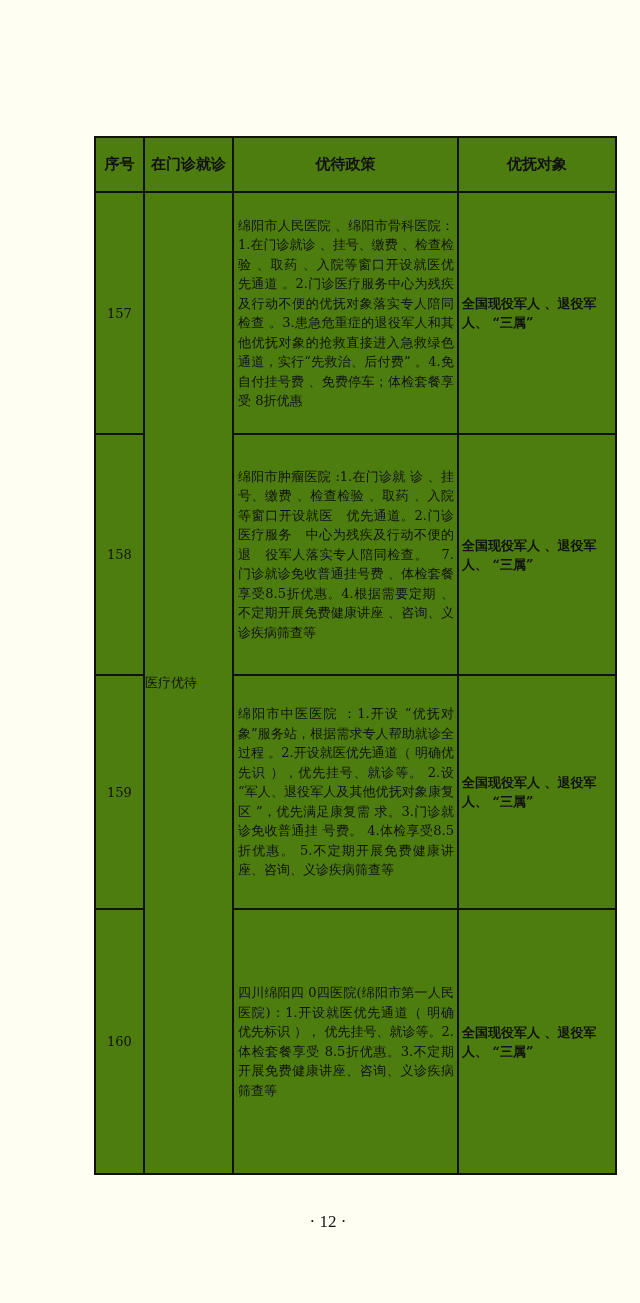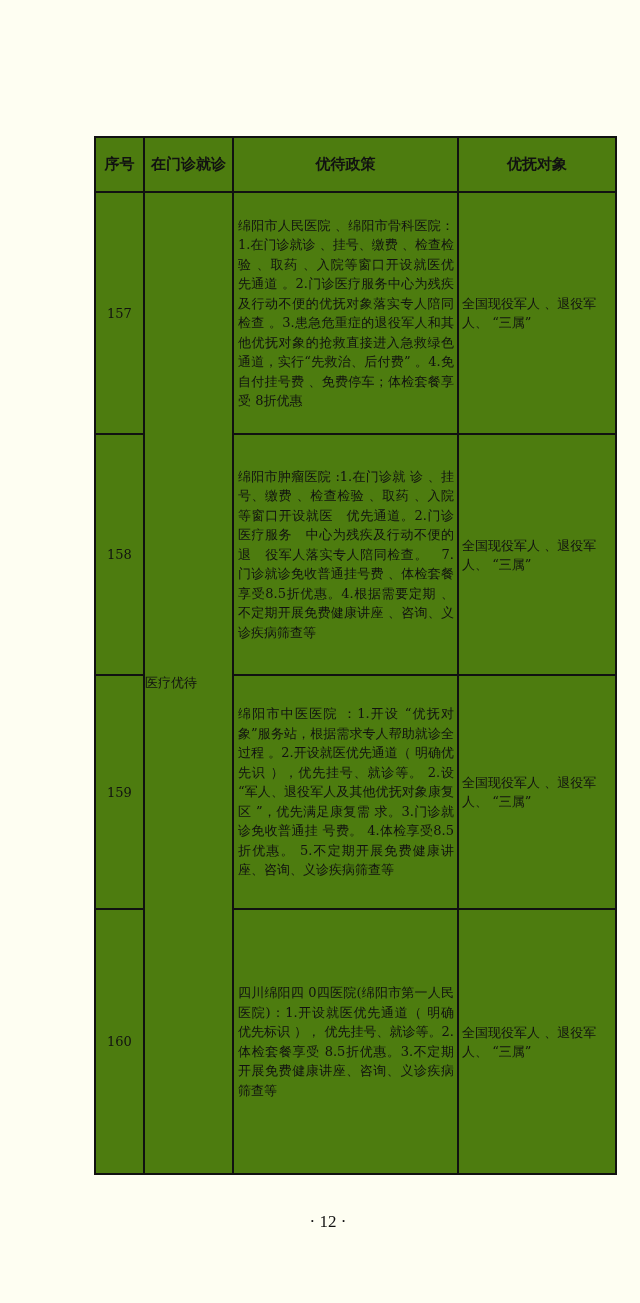--- a/index.html
+++ b/index.html
@@ -29,21 +29,21 @@
   .page-table th {
     font-family:"DejaVu Sans","Liberation Sans",sans-serif;
     font-weight:bold; font-size:15px; text-align:center; height:53px;
   }
   .c-no { width:47px; text-align:center; font-size:13px;border-radius:9px; }
   .c-type { width:87px; font-size:13px;
     font-family:"DejaVu Sans","Liberation Sans",sans-serif; }
   .c-policy { width:216px; font-size:13px; line-height:19.5px; padding:0 3px 0 4px !important;
     text-align:justify; word-break:break-all; }
   .c-target { width:150px; font-size:13px; line-height:19px; padding:0 3px !important;
-    word-break:break-all; }
+    word-break:break-all;font-weight:bold; }
   .page-number {
     position:absolute; left:0; width:640px; top:1212px; text-align:center;
     font-family:"Liberation Serif","DejaVu Serif",serif; font-size:17px;padding-left:8px;
   }
 </style>
 </head>
 <body>
 
 <div class="bg-wash"></div>
 

